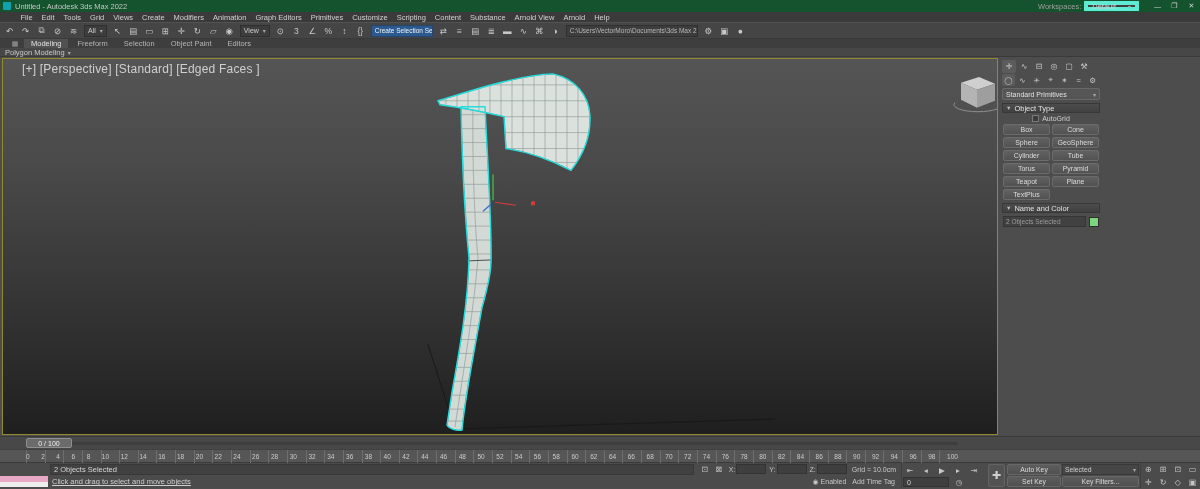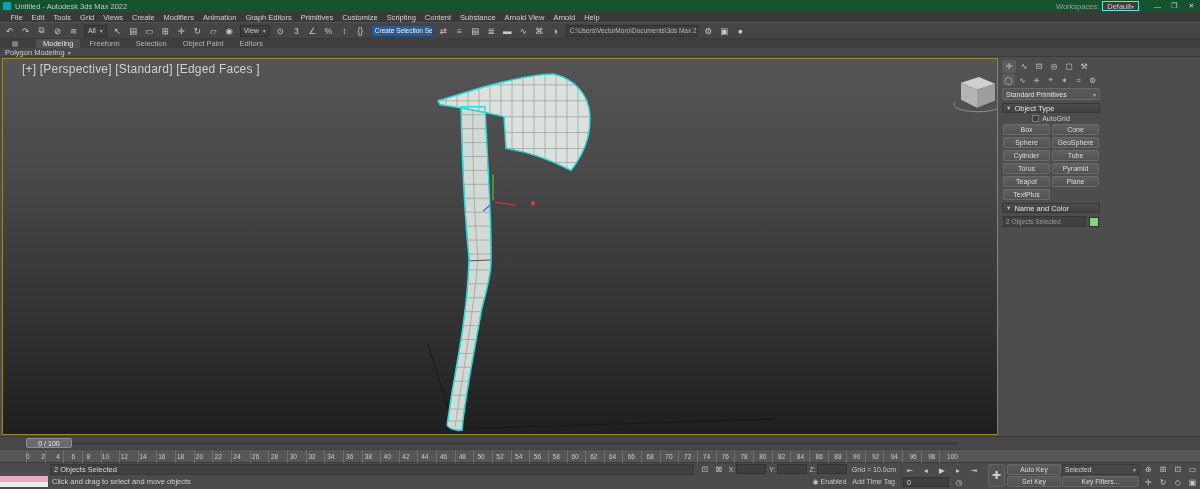--- a/index.html
+++ b/index.html
@@ -4,41 +4,41 @@
 <style>
   * { margin:0; padding:0; box-sizing:border-box; }
   html,body { width:1200px; height:489px; overflow:hidden; background:#4d4d4d;
               font-family:"Liberation Sans", sans-serif; }
 
   
   .titlebar { height:12px; background:#14532d; display:flex; align-items:center; font-size:7.5px; color:#c6c6c6; }
   .app-icon { width:8px; height:8px; background:#0fa3ad; margin:0 4px 0 3px; border-radius:1px; }
   .flex-sp { flex:1; }
   .ws-label { color:#9f9f9f; margin-right:3px; }
-  .ws-dd { background:#3e3e3e; border:1px solid #5eead4; padding:0 4px; margin-right:10px; color:#cfcfcf; display:flex; gap:0; align-items:center; height:10px; }
+  .ws-dd { background:#3e3e3e; border:4px solid #5eead4; padding:0 4px; margin-right:10px; color:#cfcfcf; display:flex; gap:12px; align-items:center; height:10px; }
   .win-btn { width:17px; height:12px; text-align:center; font-size:7px; color:#cfcfcf; display:flex; align-items:center; justify-content:center; }
 
   
-  .menubar { height:10px; background:#3a3a3a; display:flex; align-items:center; font-size:7.5px; color:#d2d2d2; padding-left:6px; }
+  .menubar { height:10px; background:#3a3a3a; display:flex; align-items:center; font-size:7.5px; color:#d2d2d2; padding-left:16px; }
   .menu-item { padding:0 4.5px; white-space:nowrap; }
 
   
   .toolbar { height:17px; background:#454545; display:flex; align-items:center; padding:0 2px; gap:1px;
              border-top:1px solid #525252; border-bottom:1px solid #3a3a3a; }
   .t-icon { width:15px; height:15px; font-size:8.5px; color:#c9c9c9; border-radius:2px; display:inline-flex; align-items:center; justify-content:center; }
   .t-dd { height:12px; background:#3d3d3d; border:1px solid #2f2f2f; font-size:7px; color:#cfcfcf;
           display:flex; align-items:center; padding:0 3px; gap:4px; margin:0 2px; white-space:nowrap; }
   .t-selset { height:12px; background:#2d5a8e; border:1px solid #24466d; font-size:6.5px; color:#eef4fb;
               display:flex; align-items:center; padding:0 3px; width:62px; margin:0 2px; white-space:nowrap; overflow:hidden; }
   .t-path { height:12px; background:#3d3d3d; border:1px solid #2f2f2f; font-size:6.5px; color:#b9b9b9;
             display:flex; align-items:center; padding:0 3px; width:132px; margin:0 2px; white-space:nowrap; overflow:hidden; }
   .caret { font-size:6px; color:#a8a8a8; }
 
   
-  .ribbontabs { height:9px; background:#3e3e3e; display:flex; align-items:flex-end; font-size:7.5px; color:#b5b5b5; padding-left:6px; gap:12px; }
+  .ribbontabs { height:9px; background:#3e3e3e; display:flex; align-items:flex-end; font-size:7.5px; color:#b5b5b5; padding-left:6px; gap:0; }
   .ribbon-cfg { width:18px; font-size:7px; color:#9f9f9f; text-align:center; }
   .r-tab { padding:0 7px; height:9px; line-height:9px; white-space:nowrap; }
   .r-tab[data-active="true"] { background:#515151; color:#e3e3e3; }
   .polyrow { height:9px; background:#474747; font-size:7.5px; color:#c9c9c9; display:flex; align-items:center; padding-left:5px; gap:3px; border-bottom:1px solid #3a3a3a; }
 
   
   .main { display:flex; height:379px; background:#4d4d4d; }
   .vp-wrap { flex:1; padding:1px 0 1px 2px; }
   .viewport { position:relative; height:100%; border:1px solid #94892f;
               background:linear-gradient(#555 0%, #4a4a4a 28%, #333 68%, #1f1f1f 100%); }
@@ -83,21 +83,21 @@
   
   .statusbar { height:26px; background:#4b4b4b; display:flex; border-top:1px solid #3a3a3a; font-size:7.5px; color:#c9c9c9; }
   .sb-textcol { flex:1; display:flex; flex-direction:column; min-width:0; }
   .sb-r { height:13px; display:flex; align-items:center; }
   .sb-spacer48 { width:48px; }
   .listener { width:48px; display:flex; flex-direction:column; justify-content:center; }
   .listener .pink { height:6px; background:#e7a9c3; }
   .listener .white { height:5px; background:#ededed; }
   .sel-field { flex:1; height:11px; background:#414141; border:1px solid #383838; display:flex; align-items:center;
                padding:0 3px; margin:0 4px 0 2px; color:#d6d6d6; min-width:0; }
-  .prompt-text { flex:1; padding-left:4px; color:#cfcfcf; white-space:nowrap; overflow:hidden; }
+  .prompt-text { flex:1; padding-left:4px; color:#cfcfcf; white-space:nowrap; overflow:hidden;text-decoration:underline; }
   .sb-ico { width:14px; height:12px; font-size:8px; color:#c3c3c3; display:inline-flex; align-items:center; justify-content:center; }
   .coord-lbl { font-size:7px; margin:0 1px 0 3px; color:#c3c3c3; }
   .coord-box { width:30px; height:10px; background:#3f3f3f; border:1px solid #333; color:#ddd; font-size:7px; display:flex; align-items:center; padding-left:2px; }
   .grid-label { margin:0 5px; font-size:7px; white-space:nowrap; }
   .enabled-cl { display:flex; align-items:center; gap:2px; margin-right:6px; font-size:7px; }
   .att-label { margin-right:6px; font-size:7px; white-space:nowrap; }
   .sb-playback { width:86px; display:flex; flex-direction:column; border-left:1px solid #404040; padding-top:1px; }
   .pb-r1 { height:12px; display:flex; }
   .pb-btn { width:16px; height:12px; font-size:7.5px; color:#c9c9c9; display:flex; align-items:center; justify-content:center; }
   .pb-r2 { height:12px; display:flex; align-items:center; gap:2px; padding-left:1px; }

